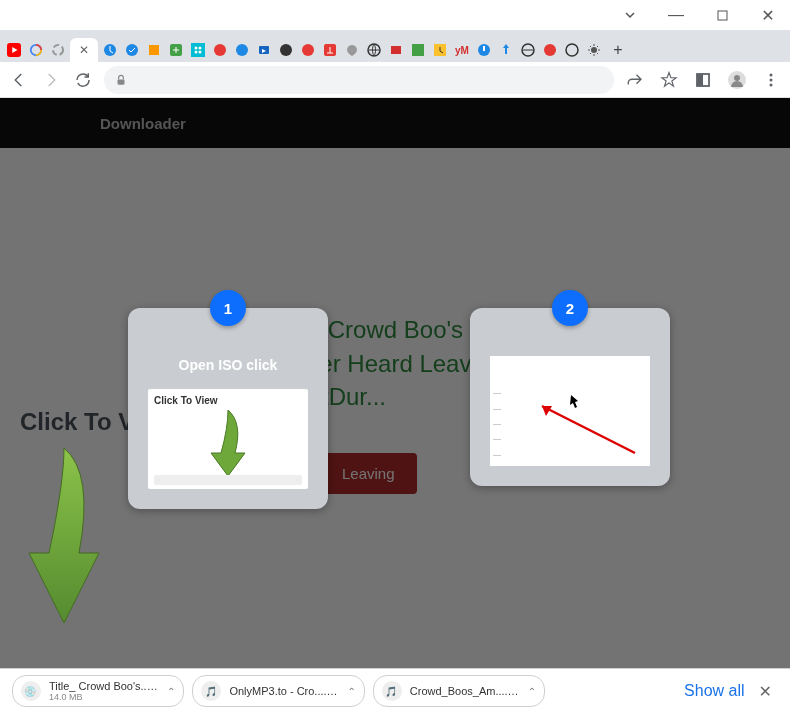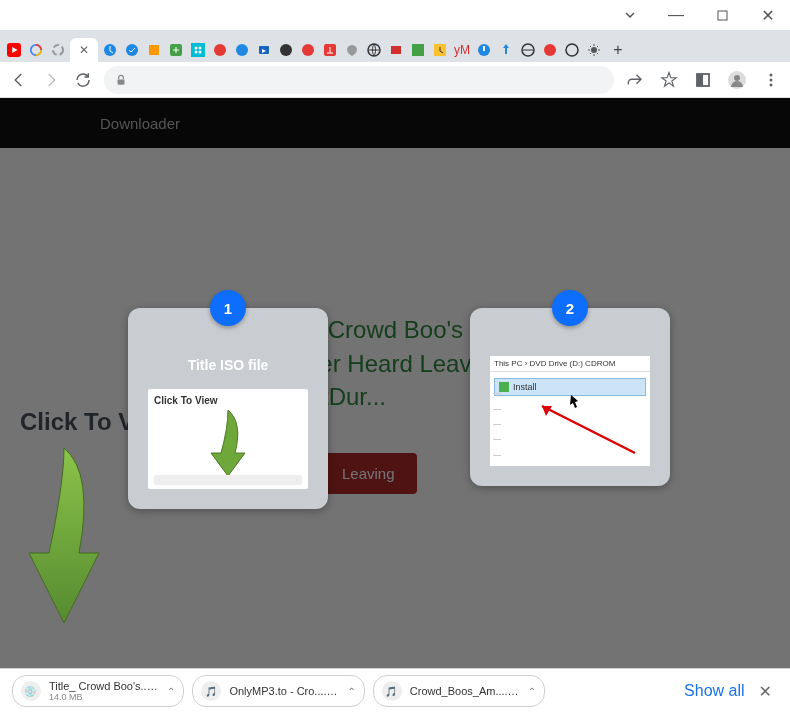--- a/index.html
+++ b/index.html
@@ -9,21 +9,21 @@
 .tab-strip{height:32px;background:#dee1e6;display:flex;align-items:flex-end;padding-left:4px;gap:2px}
 .tab{width:20px;height:24px;border-radius:6px 6px 0 0;display:flex;align-items:center;justify-content:center;font-size:10px}
 .tab.active{background:#fff;width:28px}
 .tab svg,.tab .fav{width:14px;height:14px}
 .new-tab{width:24px;height:24px;display:flex;align-items:center;justify-content:center;color:#444;font-size:16px}
 .addr-bar{height:36px;background:#fff;display:flex;align-items:center;padding:0 8px;gap:10px;border-bottom:1px solid #e0e0e0}
 .nav-ico{width:22px;height:22px;display:flex;align-items:center;justify-content:center;color:#5f6368}
 .url-box{flex:1;height:28px;background:#f1f3f4;border-radius:14px;display:flex;align-items:center;padding:0 10px;color:#888}
 .right-ico{display:flex;gap:12px;align-items:center}
 .page{position:relative;height:570px;background:#fff}
-.page-header{height:50px;background:#111;display:flex;align-items:center;padding-left:100px;color:#bbb;font-size:15px;font-weight:400}
+.page-header{height:50px;background:#111;display:flex;align-items:center;padding-left:100px;color:#bbb;font-size:15px;font-weight:700}
 .page-body{height:520px;background:#fff;position:relative}
 .hero-title{position:absolute;left:270px;top:165px;color:#2d8a3e;font-size:24px;line-height:1.4;width:300px}
 .dl-btn{position:absolute;left:320px;top:305px;background:#b02a2a;color:#fff;padding:12px 22px;border-radius:4px;font-size:15px}
 .dim{position:absolute;inset:0;background:rgba(0,0,0,.55)}
 .click-view{position:absolute;left:20px;top:310px;font-size:24px;font-weight:700;color:#212529}
 .big-arrow{position:absolute;left:24px;top:345px}
 .card{position:absolute;background:#c9ccd0;border-radius:12px;padding:48px 20px 20px;width:200px;box-shadow:0 2px 8px rgba(0,0,0,.3)}
 .card1{left:128px;top:210px}
 .card2{left:470px;top:210px}
 .badge{position:absolute;top:-18px;left:50%;transform:translateX(-50%);width:36px;height:36px;border-radius:50%;background:#0d6efd;color:#fff;display:flex;align-items:center;justify-content:center;font-size:15px;font-weight:600;box-shadow:0 2px 4px rgba(0,0,0,.3)}
@@ -170,21 +170,21 @@
         <rect x="1" y="1" width="12" height="12" fill="#43a047"></rect>
       </svg>
     </div>
   <div class="tab">
       <svg width="14" height="14">
         <rect x="1" y="1" width="12" height="12" fill="#fbc02d"></rect>
         <path d="M7 4v4l3 2" stroke="#333" fill="none"></path>
       </svg>
     </div>
   <div class="tab">
-      <span style="color:#d32f2f;font-size:12px;font-weight:normal">yM</span>
+      <span style="color:#d32f2f;font-size:10px;font-weight:bold">yM</span>
     </div>
   <div class="tab">
       <svg width="14" height="14">
         <circle cx="7" cy="7" r="6" fill="#1e88e5"></circle>
         <path d="M7 3v5" stroke="#fff" stroke-width="2"></path>
       </svg>
     </div>
   <div class="tab">
       <svg width="14" height="14">
         <path d="M7 1l3 4h-2v6H6V5H4z" fill="#1e88e5"></path>
@@ -291,40 +291,33 @@
         <linearGradient id="g1" x1="0" y1="0" x2="0" y2="1">
           <stop offset="0" stop-color="#8bc34a"></stop>
           <stop offset="1" stop-color="#558b2f"></stop>
         </linearGradient>
       </defs>
     <path d="M40 5 Q70 30 55 110 L75 110 L40 180 L5 110 L25 110 Q40 40 40 5 Z" fill="url(#g1)" stroke="#456b22" stroke-width="1"></path>
   </svg>
 
   <div class="card card1">
     <div class="badge">1</div>
-    <div class="card-title">Title ISO file</div>
+    <div class="card-title">Open ISO click</div>
     <div class="thumb">
       <div class="tv">Click To View</div>
       <svg width="50" height="70" style="display:block;margin:2px auto">
           <path d="M25 2 Q40 15 32 45 L42 45 L25 68 L8 45 L18 45 Q25 20 25 2 Z" fill="#6fa83a" stroke="#4a7a24"></path>
         </svg>
       <div style="position:absolute;bottom:4px;left:6px;right:6px;height:10px;background:#eee;border-radius:2px"></div>
     </div>
   </div>
 
   <div class="card card2">
     <div class="badge">2</div>
     <div class="thumb2">
-      <div class="crumb">This PC › DVD Drive (D:) CDROM</div>
-      <div class="install-row">
-          <svg width="10" height="10">
-            <rect width="10" height="10" fill="#4caf50"></rect>
-          </svg>
-          <span>Install</span>
-        </div>
       <svg width="10" height="14" style="position:absolute;left:80px;top:38px">
           <path d="M1 1l7 6-3 1 2 5-2 1-2-5-3 2z" fill="#000"></path>
         </svg>
       <svg class="red-arrow" width="110" height="60">
           <line x1="105" y1="55" x2="12" y2="8" stroke="#d00" stroke-width="2.5"></line>
           <path d="M12 8 L22 8 L16 18 Z" fill="#d00"></path>
         </svg>
       <div style="position:absolute;left:3px;top:30px;bottom:3px;width:8px;display:flex;flex-direction:column;justify-content:space-around">
         <div style="height:1px;background:#ccc"></div>
           <div style="height:1px;background:#ccc"></div>

